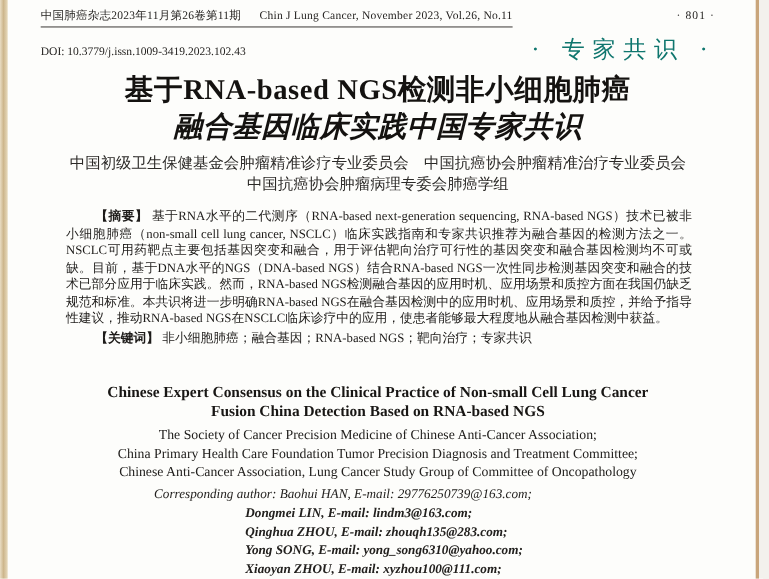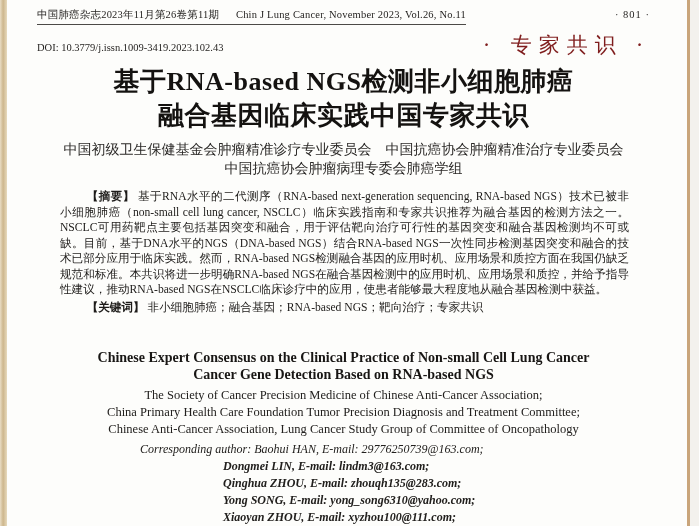--- a/index.html
+++ b/index.html
@@ -32,21 +32,21 @@
   .journal-cite .en { margin-left:14px; }
   .page-num { letter-spacing:1px; }
 
   .meta-row {
     display:flex; justify-content:space-between; align-items:flex-start;
     margin-top:6px;
   }
   .doi { font-size:10.5px; margin-top:11px; color:#262422; }
   .section-label {
     font-size:21px; line-height:28px; letter-spacing:7px;
-    color:#7f1d1d; font-family:"DejaVu Serif",serif;
+    color:#0f766e; font-family:"DejaVu Serif",serif;
   }
 
   .title-cn {
     text-align:center; font-weight:bold; font-size:26px; line-height:34px;
     margin-top:6px; color:#141210; letter-spacing:0.5px;
   }
   .affil-cn {
     text-align:center; font-size:14px; line-height:19px; margin-top:7px;
     color:#2b2927;
   }
@@ -90,31 +90,31 @@
       </span>
       <span class="page-num">· 801 ·</span>
     </div>
 
     <div class="meta-row">
       <span class="doi">DOI: 10.3779/j.issn.1009-3419.2023.102.43</span>
       <span class="section-label">· 专家共识 ·</span>
     </div>
 
     <div class="title-cn">基于RNA-based NGS检测非小细胞肺癌</div>
-    <div class="title-cn" style="margin-top:0;">融合基因临床实践中国专家共识</div>
+    <div class="title-cn" style="margin-top:0;font-style:italic;">融合基因临床实践中国专家共识</div>
 
     <div class="affil-cn">中国初级卫生保健基金会肿瘤精准诊疗专业委员会　中国抗癌协会肿瘤精准治疗专业委员会</div>
     <div class="affil-cn" style="margin-top:0;">中国抗癌协会肿瘤病理专委会肺癌学组</div>
 
     <div class="abstract"><span class="b">【摘要】</span><span> 基于RNA水平的二代测序（RNA-based next-generation sequencing, RNA-based NGS）技术已被非小细胞肺癌（non-small cell lung cancer, NSCLC）临床实践指南和专家共识推荐为融合基因的检测方法之一。NSCLC可用药靶点主要包括基因突变和融合，用于评估靶向治疗可行性的基因突变和融合基因检测均不可或缺。目前，基于DNA水平的NGS（DNA-based NGS）结合RNA-based NGS一次性同步检测基因突变和融合的技术已部分应用于临床实践。然而，RNA-based NGS检测融合基因的应用时机、应用场景和质控方面在我国仍缺乏规范和标准。本共识将进一步明确RNA-based NGS在融合基因检测中的应用时机、应用场景和质控，并给予指导性建议，推动RNA-based NGS在NSCLC临床诊疗中的应用，使患者能够最大程度地从融合基因检测中获益。</span></div>
 
     <div class="keywords"><span class="b">【关键词】</span><span> 非小细胞肺癌；融合基因；RNA-based NGS；靶向治疗；专家共识</span></div>
 
     <div class="title-en">Chinese Expert Consensus on the Clinical Practice of Non-small Cell Lung Cancer</div>
-    <div class="title-en" style="margin-top:0;">Cancer Gene Detection Based on RNA-based NGS</div>
+    <div class="title-en" style="margin-top:0;">Fusion China Detection Based on RNA-based NGS</div>
 
     <div class="affil-en">The Society of Cancer Precision Medicine of Chinese Anti-Cancer Association;</div>
     <div class="affil-en" style="margin-top:0;">China Primary Health Care Foundation Tumor Precision Diagnosis and Treatment Committee;</div>
     <div class="affil-en" style="margin-top:0;">Chinese Anti-Cancer Association, Lung Cancer Study Group of Committee of Oncopathology</div>
 
     <div class="correspondence">
       <div class="corr-first">Corresponding author: Baohui HAN, E-mail: 29776250739@163.com;</div>
       <div class="corr-line">Dongmei LIN, E-mail: lindm3@163.com;</div>
       <div class="corr-line">Qinghua ZHOU, E-mail: zhouqh135@283.com;</div>
       <div class="corr-line">Yong SONG, E-mail: yong_song6310@yahoo.com;</div>

